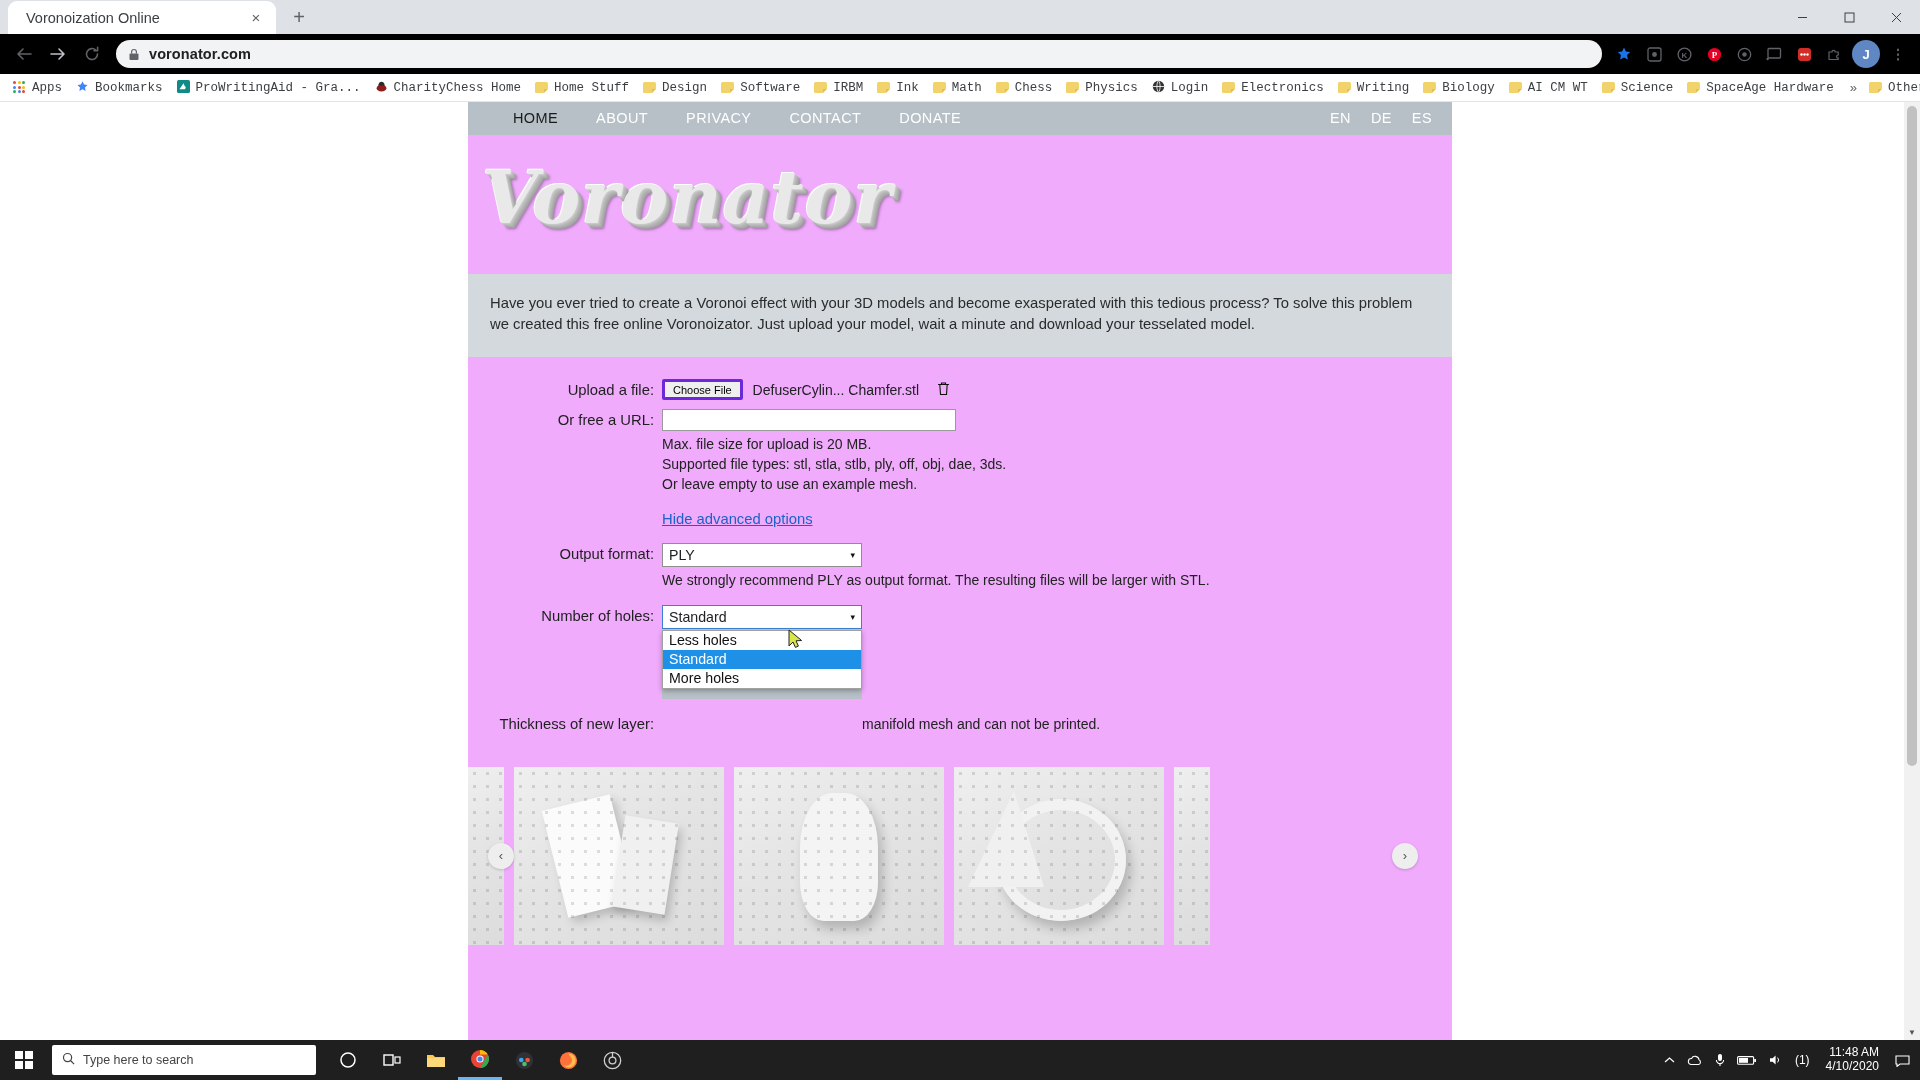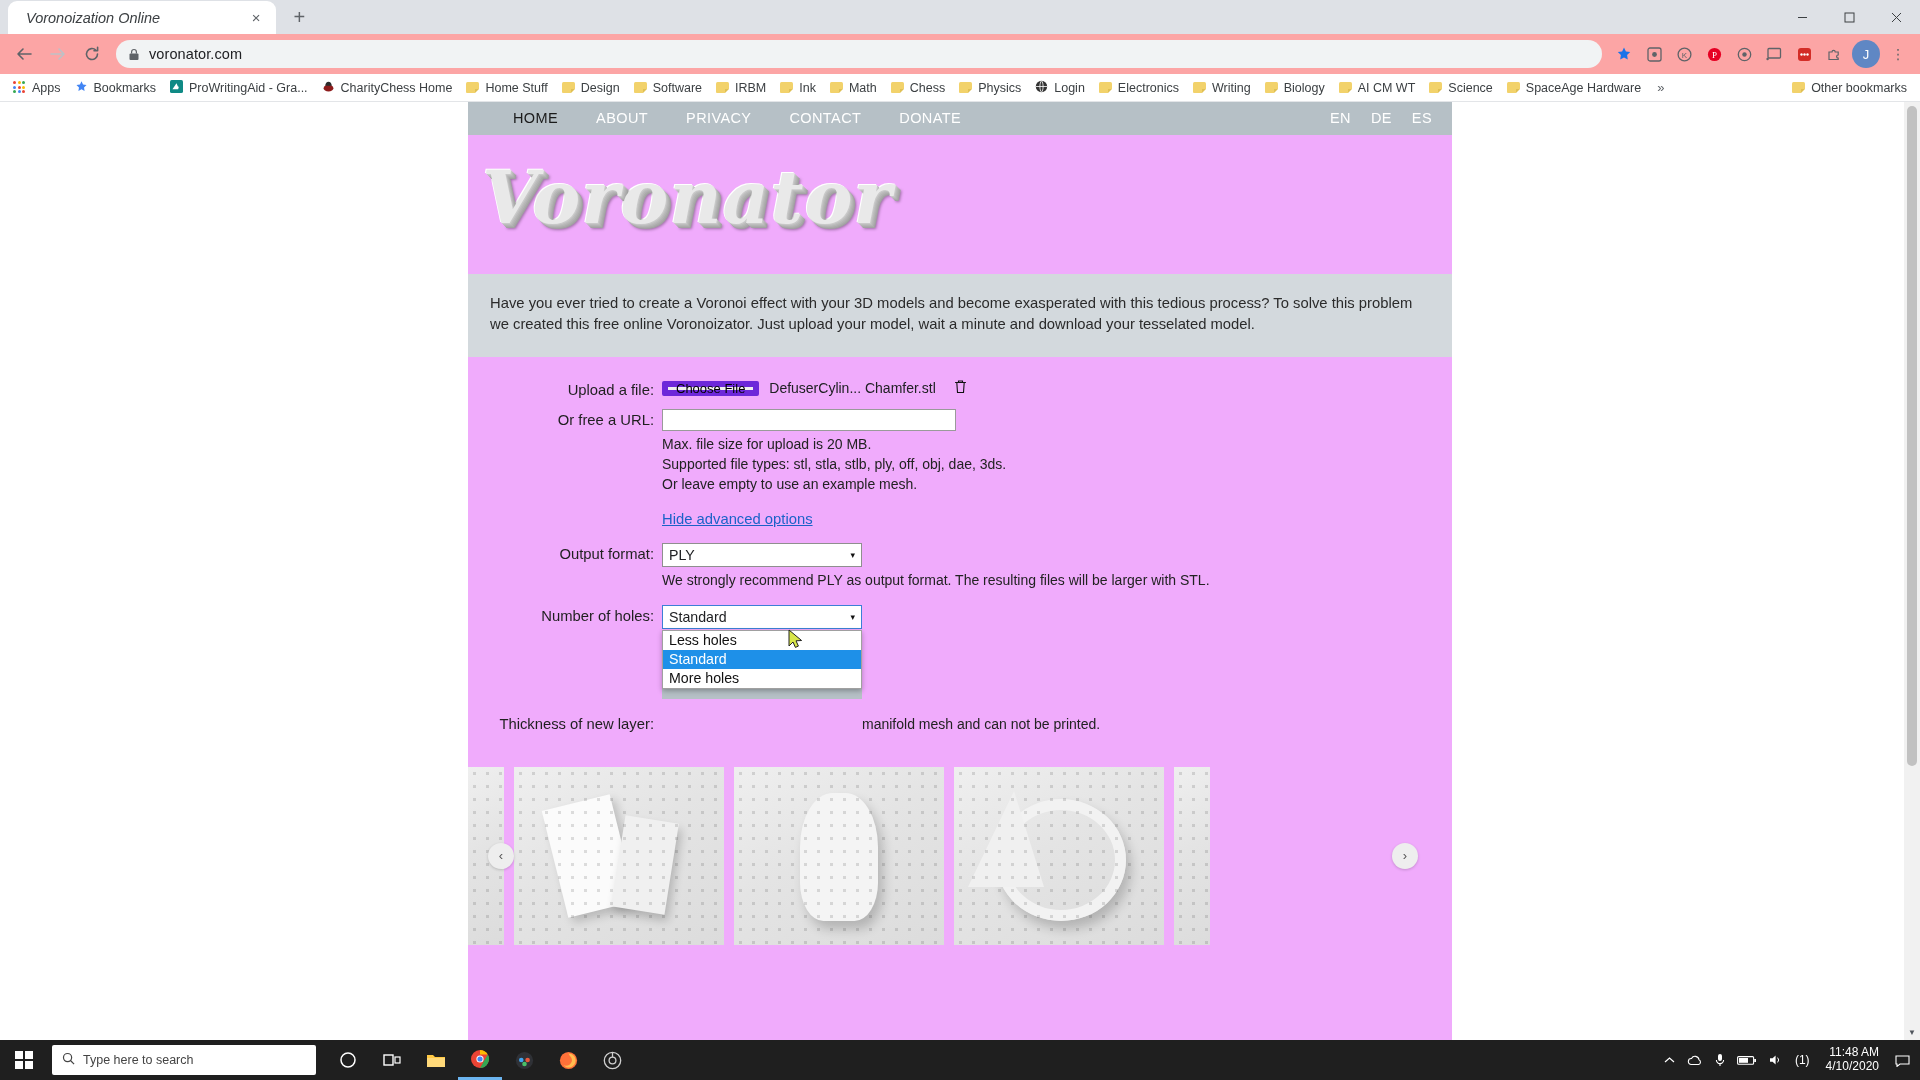--- a/index.html
+++ b/index.html
@@ -16,21 +16,20 @@
 
   
   .tabstrip {
     height: 34px;
     background: #dee1e6;
     display: flex;
     align-items: flex-end;
     padding-left: 8px;
     position: relative;
     flex: none;
-    font-style: italic;
   }
   .tab {
     height: 33px;
     width: 268px;
     background: #ffffff;
     border-radius: 9px 9px 0 0;
     display: flex;
     align-items: center;
     padding: 0 10px 0 18px;
     font-size: 14.5px;
@@ -61,25 +60,26 @@
   }
   .winbtn {
     width: 47px; height: 34px;
     display: flex; align-items: center; justify-content: center;
     font-size: 13px; color: #3c4043;
   }
 
   
   .toolbar {
     height: 40px;
-    background: #fca5a5;
+    background: #000000;
     display: flex;
     align-items: center;
     padding: 0 8px;
     flex: none;
+    font-weight: bold;
   }
   .navbtn {
     width: 32px; height: 32px;
     display: flex; align-items: center; justify-content: center;
     color: #5f6368; font-size: 17px; border-radius: 50%;
     margin-right: 2px;
   }
   .navbtn.disabled { color: #bdc1c6; }
   .omnibox {
     flex: 1;
@@ -120,21 +120,21 @@
     color: #3c4043;
     white-space: nowrap;
     flex: none;
     overflow: hidden;
   }
   .bm {
     display: flex; align-items: center;
     padding: 2px 7px; border-radius: 4px;
     gap: 6px; flex: none;
   }
-  .bm-label { font-size: 12.5px; }
+  .bm-label { font-size: 12.5px; font-family: Liberation Mono, monospace; }
   .folder-ico {
     width: 13px; height: 11px;
     background: #f2d26b;
     border-radius: 1.5px 1.5px 1px 1px;
     position: relative; flex: none;
   }
   .folder-ico:after {
     content:''; position:absolute; right:0; bottom:0;
     border-width: 0 0 4px 4px; border-style: solid;
     border-color: transparent transparent #ffffff #e0c054;
@@ -251,23 +251,23 @@
     padding-right: 8px;
     font-size: 14.8px;
     color: #1f1f1f;
     line-height: 22px;
     flex: none;
   }
   .ctrl { flex: 1; position: relative; }
 
   .filebtn {
     display: inline-flex; align-items: center; justify-content: center;
-    height: 15px; padding: 0 8px;
-    border: 6px solid #6d28d9; background: #efefef;
-    font-size: 13px; color: #000; border-radius: 2px;
+    height: 21px; padding: 0 8px;
+    border: 3px solid #6d28d9; background: #efefef;
+    font-size: 11px; color: #000; border-radius: 2px;
     vertical-align: middle;
   }
   .fname { font-size: 14px; margin-left: 6px; vertical-align: middle; }
   .trash { margin-left: 14px; font-size: 15px; vertical-align: middle; color:#111; }
 
   .urlinput {
     width: 294px; height: 22px;
     border: 1px solid #9a9a9a;
     background: #fff;
     font-size: 14px;

